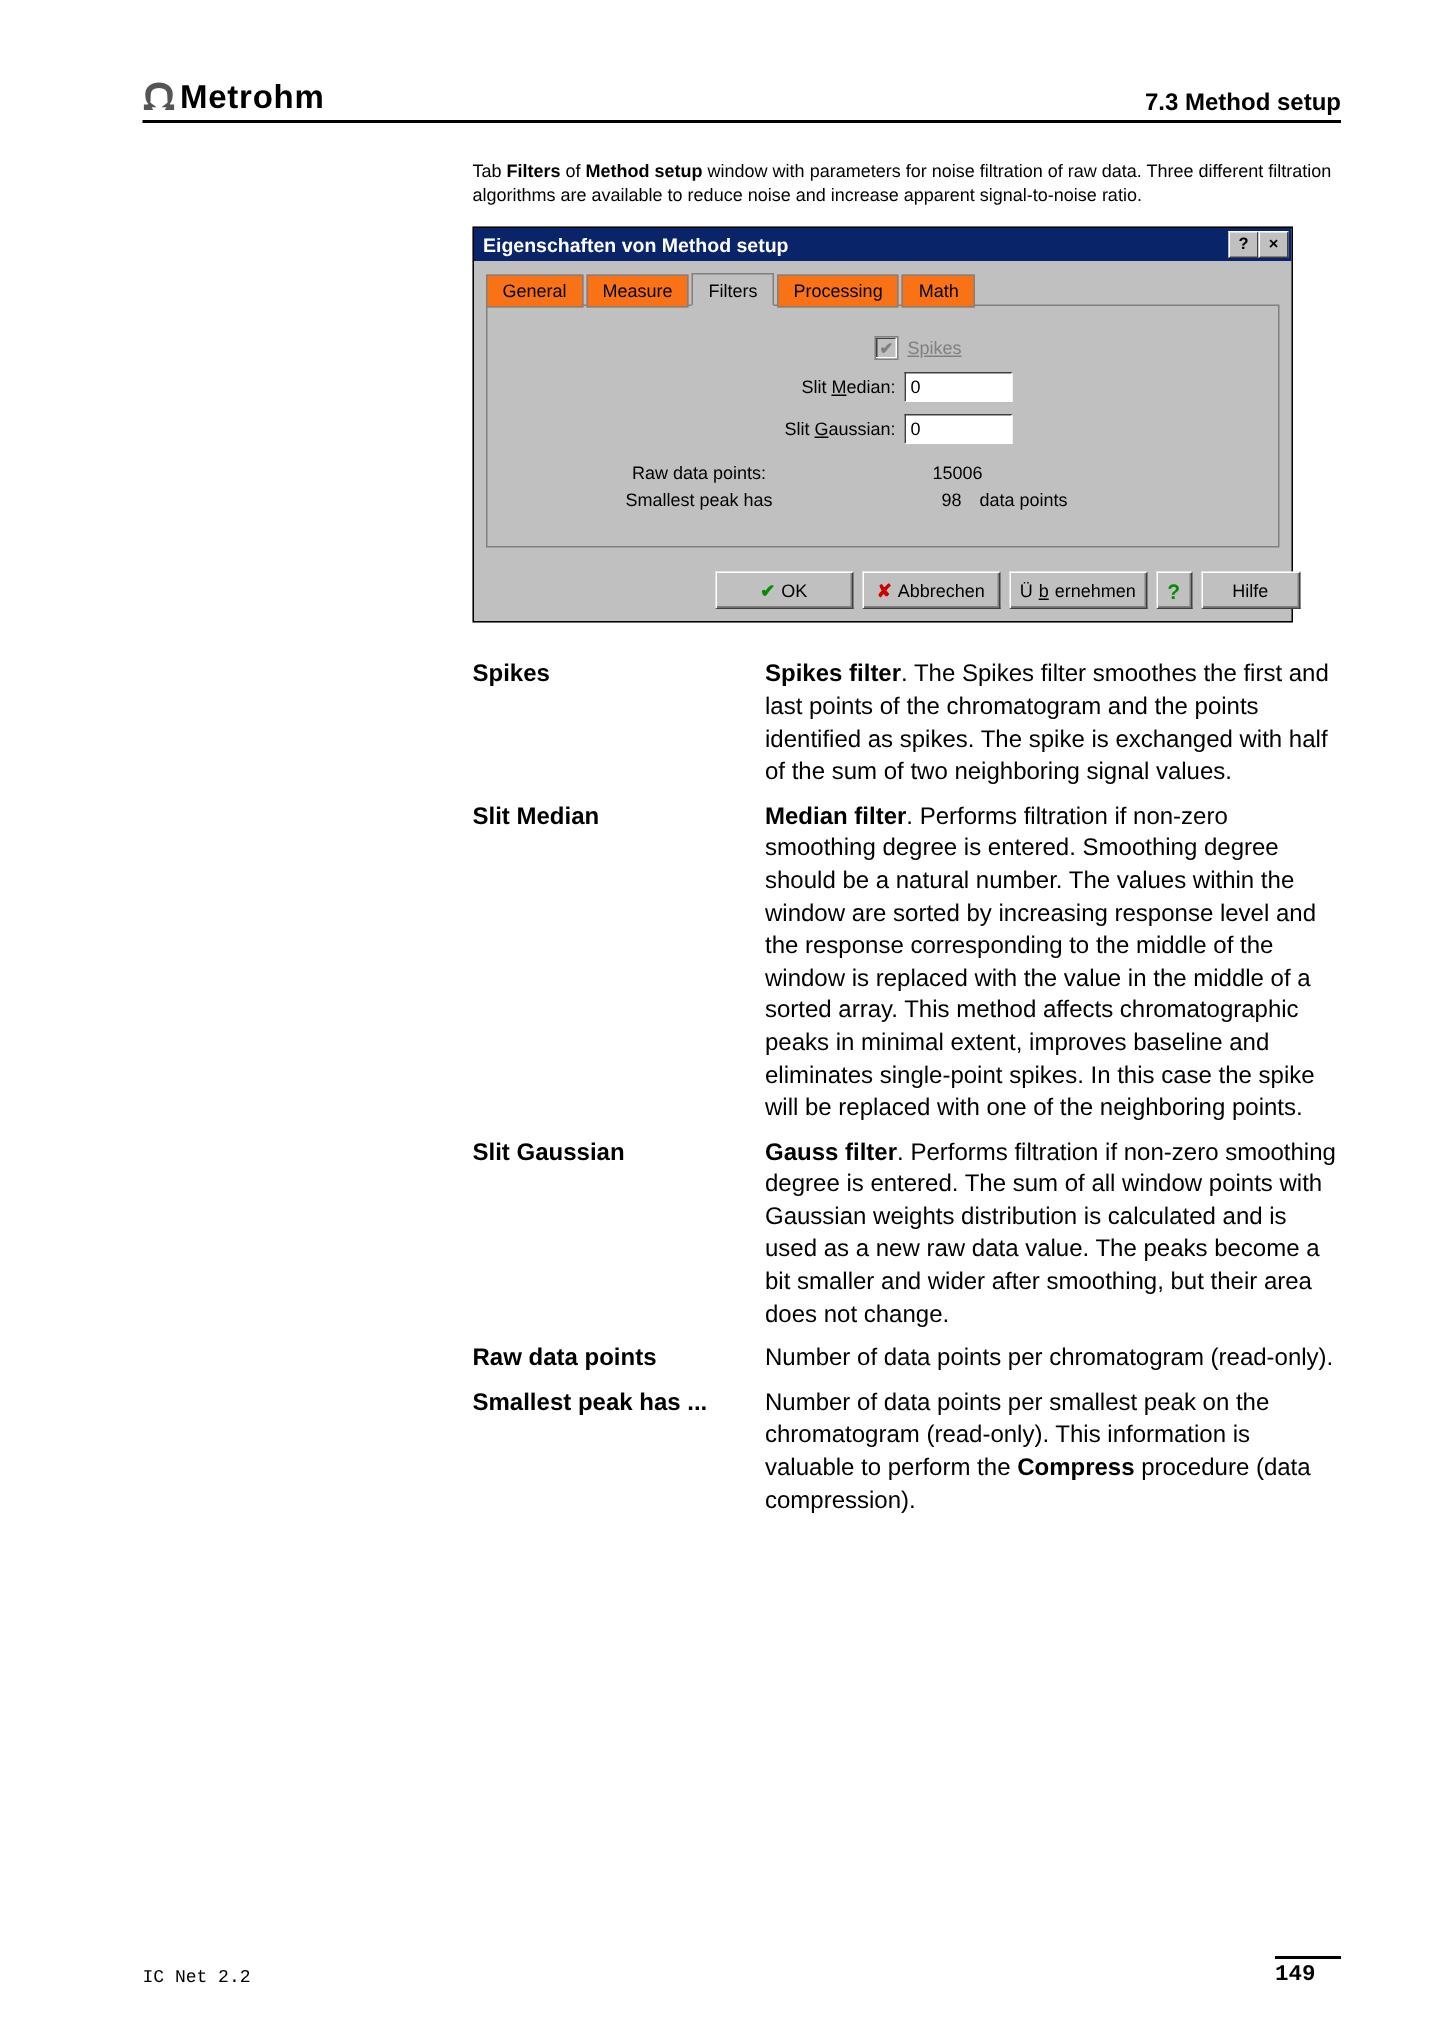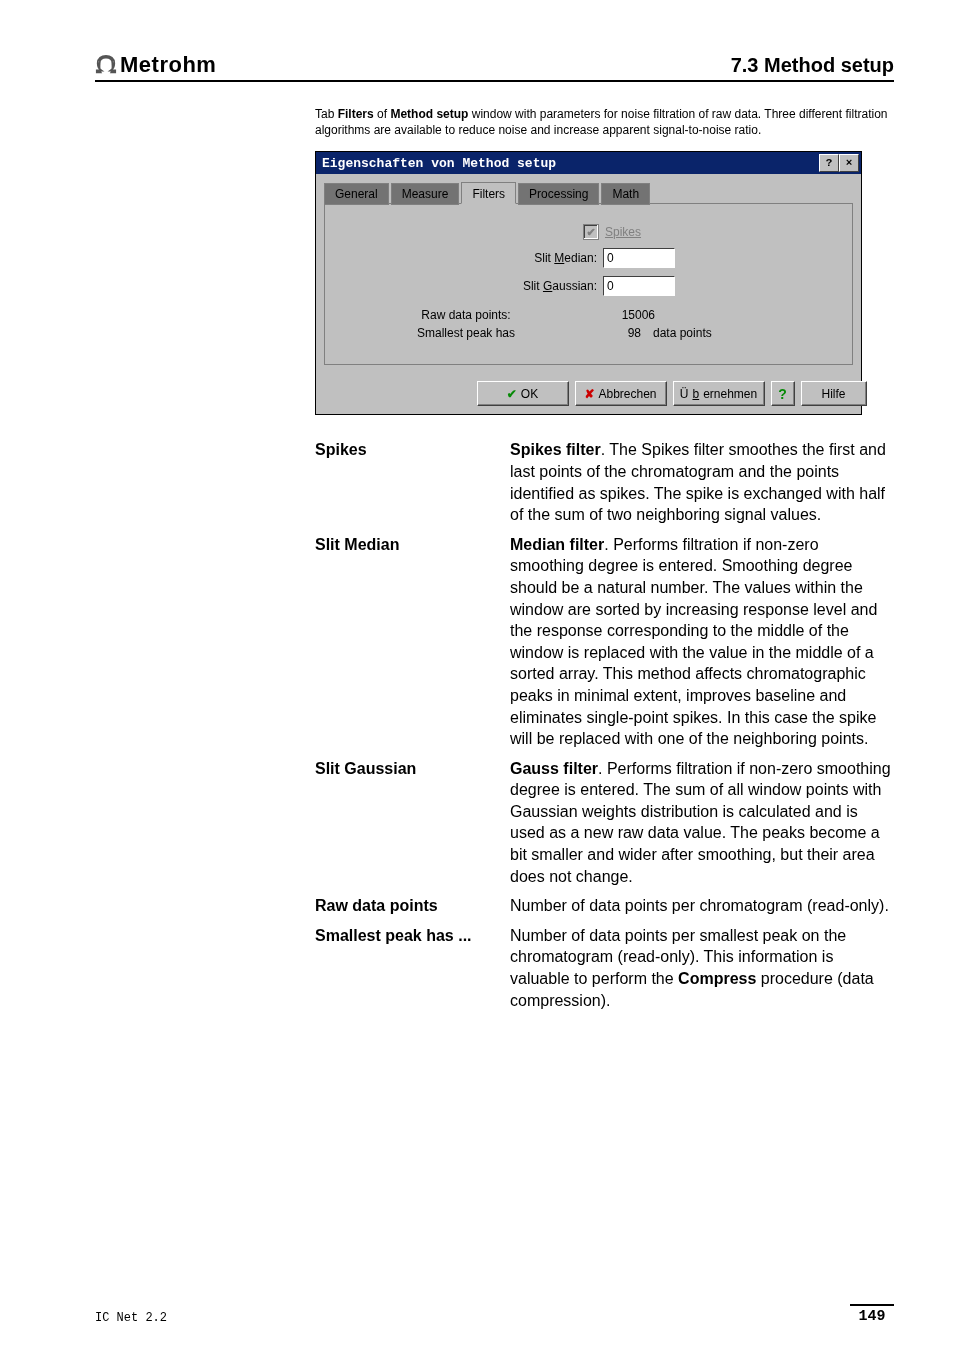--- a/index.html
+++ b/index.html
@@ -11,21 +11,21 @@
   }
   .page {
     width: 954px;
     height: 1351px;
     box-sizing: border-box;
     padding: 52px 60px 30px 95px;
     position: relative;
   }
   .header-row {
     display: flex;
-    align-items: center;
+    align-items: flex-end;
     justify-content: space-between;
     border-bottom: 2px solid #000;
     padding-bottom: 2px;
     margin-bottom: 24px;
   }
   .logo-area {
     display: flex;
     align-items: center;
   }
   .logo-mark {
@@ -36,21 +36,21 @@
     fill: none;
     stroke-width: 2;
   }
   .logo-text {
     font-weight: 900;
     font-size: 22px;
     letter-spacing: 0.5px;
   }
   .breadcrumb {
     font-weight: 700;
-    font-size: 20px;
+    font-size: 16px;
   }
   .section-heading {
     font-weight: 900;
     font-size: 17px;
     margin-bottom: 18px;
   }
   .section-heading .num {
     font-weight: 900;
     margin-right: 32px;
   }
@@ -75,42 +75,41 @@
   }
   .dlg-title {
     background: #0a246a;
     color: #fff;
     font-weight: 700;
     display: flex;
     justify-content: space-between;
     align-items: center;
     padding: 2px 2px 2px 6px;
     font-size: 13px;
-    font-family: Liberation Mono, monospace;
   }
   .dlg-title-btns { display: flex; gap: 0; }
   .dlg-title-btn {
     width: 18px; height: 16px;
     background: #c0c0c0;
     border: 1px solid #fff;
     border-right-color: #404040;
     border-bottom-color: #404040;
     color: #000;
     font-weight: 700;
     font-size: 11px;
     display: flex; align-items: center; justify-content: center;
     line-height: 1;
   }
   .dlg-body { padding: 8px; }
   .tabstrip { display: flex; gap: 2px; margin-bottom: -1px; }
   .tab {
     padding: 3px 10px 2px 10px;
     border: 1px solid #808080;
     border-bottom: 1px solid #808080;
-    background: #737373;
+    background: #f97316;
     font-size: 12px;
     position: relative;
     top: 1px;
   }
   .tab.active {
     background: #c0c0c0;
     border-bottom-color: #c0c0c0;
     z-index: 2;
     top: 0;
     padding-top: 4px;
@@ -197,21 +196,21 @@
     position: absolute;
     left: 95px; right: 60px; bottom: 26px;
     display: flex; justify-content: space-between; align-items: flex-end;
     font-size: 12px;
     font-family: Liberation Mono, monospace;
   }
   .page-num-box {
     border-top: 2px solid #000;
     padding-top: 2px;
     width: 44px;
-    text-align: center;
+    text-align: left;
     font-weight: 700;
     font-size: 15px;
   }
 </style>
 </head>
 <body>
 
 <div class="page">
 
   <div class="header-row">

